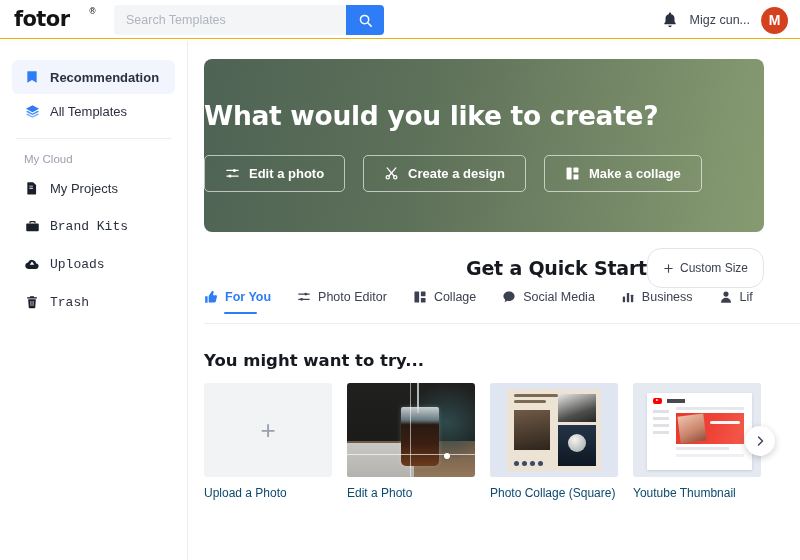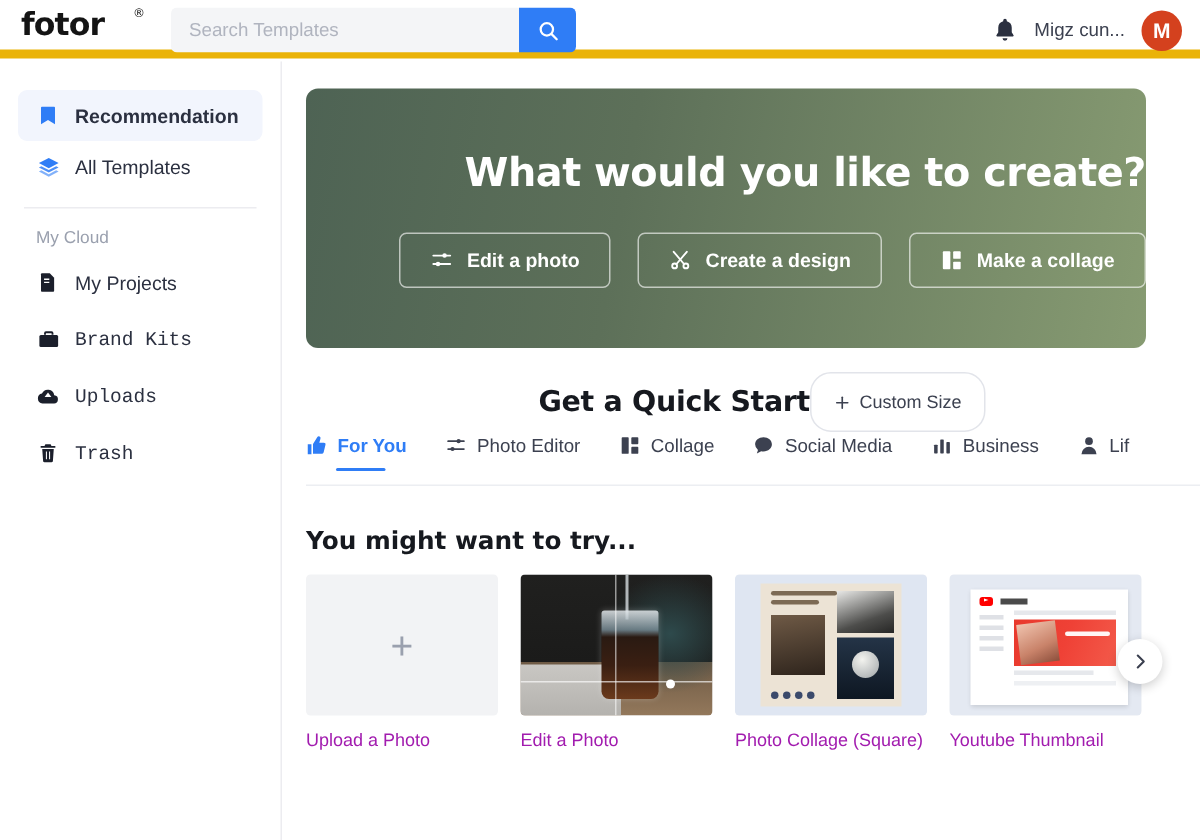--- a/index.html
+++ b/index.html
@@ -9,21 +9,21 @@
     background: #ffffff;
     overflow: hidden;
     color: #1b1f2b;
   }
 
   
   .topbar {
     position: absolute; top: 0; left: 0;
     width: 800px; height: 39px;
     background: #ffffff;
-    border-bottom: 6px solid #eab308;
+    border-bottom: 1px solid #eab308;
     display: flex; align-items: center;
   }
   .logo {
     margin-left: 14px; width: 86px;
     font-family: "DejaVu Sans", sans-serif;
     font-size: 21px; font-weight: 700;
     letter-spacing: -0.6px; color: #141414;
     position: relative; line-height: 1;
   }
   .logo .reg {
@@ -95,43 +95,42 @@
     position: absolute; top: 41px; left: 189px;
     width: 611px; height: 519px;
     background: #ffffff; overflow: hidden;
   }
 
   .hero {
     position: absolute; left: 15px; top: 18px;
     width: 560px; height: 173px; border-radius: 8px;
     background: linear-gradient(100deg, #4e6354 0%, #5d7059 38%, #879b72 100%);
     display: flex; flex-direction: column;
-    align-items: flex-end; justify-content: center;
+    align-items: flex-start; justify-content: center;
   }
   .herotitle {
     font-family: "DejaVu Sans", sans-serif;
     font-size: 26.5px; font-weight: 700; color: #ffffff;
     letter-spacing: -0.3px; margin-bottom: 24px;
   }
   .herobtns { display: flex; gap: 18px; }
   .herobtn {
     display: flex; align-items: center; gap: 9px;
     height: 37px; padding: 0 20px;
     border: 1px solid rgba(255,255,255,0.62);
     border-radius: 5px; background: transparent;
     color: #ffffff; font-size: 13px; font-weight: 700;
     font-family: "Liberation Sans", sans-serif;
     cursor: pointer; white-space: nowrap;
   }
 
   .qsrow {
     position: absolute; left: 15px; top: 207px;
     width: 560px; display: flex; align-items: center;
-    justify-content: center;
-    margin-left: 24px;
+    justify-content: flex-end;
   }
   .qstitle {
     font-family: "DejaVu Sans", sans-serif;
     font-size: 19px; font-weight: 700; color: #16191f;
     letter-spacing: -0.2px;
   }
   .customsize {
     display: flex; align-items: center; gap: 6px;
     height: 40px; padding: 0 15px;
     border: 1px solid #e2e4ea; border-radius: 14px;
@@ -172,21 +171,21 @@
   .thumb {
     width: 128px; height: 94px; border-radius: 3px;
     overflow: hidden; position: relative; background: #f2f3f5;
   }
   .thumb.upload {
     background: #f2f3f5;
     display: flex; align-items: center; justify-content: center;
   }
   .plusbig { font-size: 26px; color: #9aa0ae; font-weight: 300; line-height: 1; }
   .cardlabel {
-    margin-top: 8px; font-size: 12px; color: #a21caf; line-height: 1.35;
+    margin-top: 8px; font-size: 12px; color: #0c4a6e; line-height: 1.35;
   }
 
   
   .ph-photo {
     position: absolute; inset: 0;
     background:
       radial-gradient(ellipse 50% 60% at 78% 42%, #2e4a4c 0%, rgba(46,74,76,0) 70%),
       linear-gradient(180deg, #20201f 0%, #1b1b1a 62%, #6e5a45 62%, #93785b 100%);
   }
   .ph-photo .floor {

